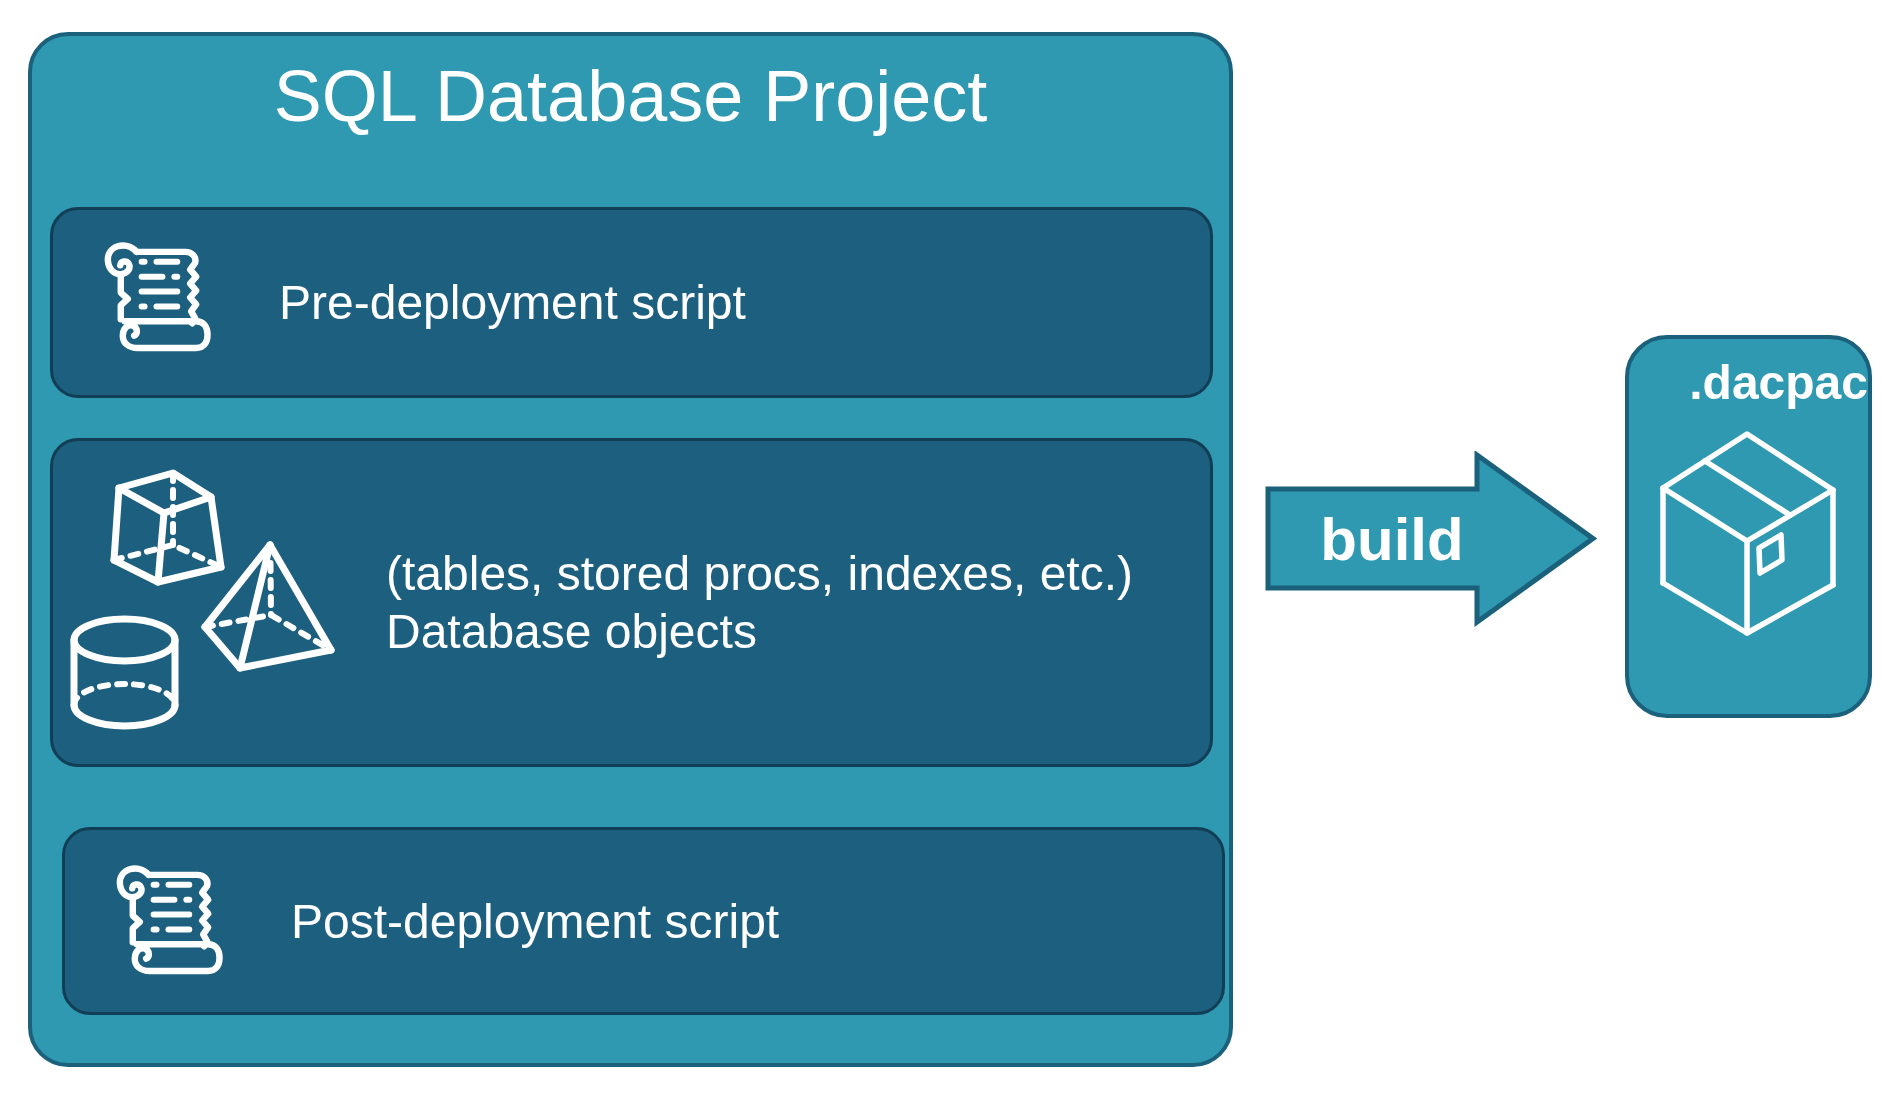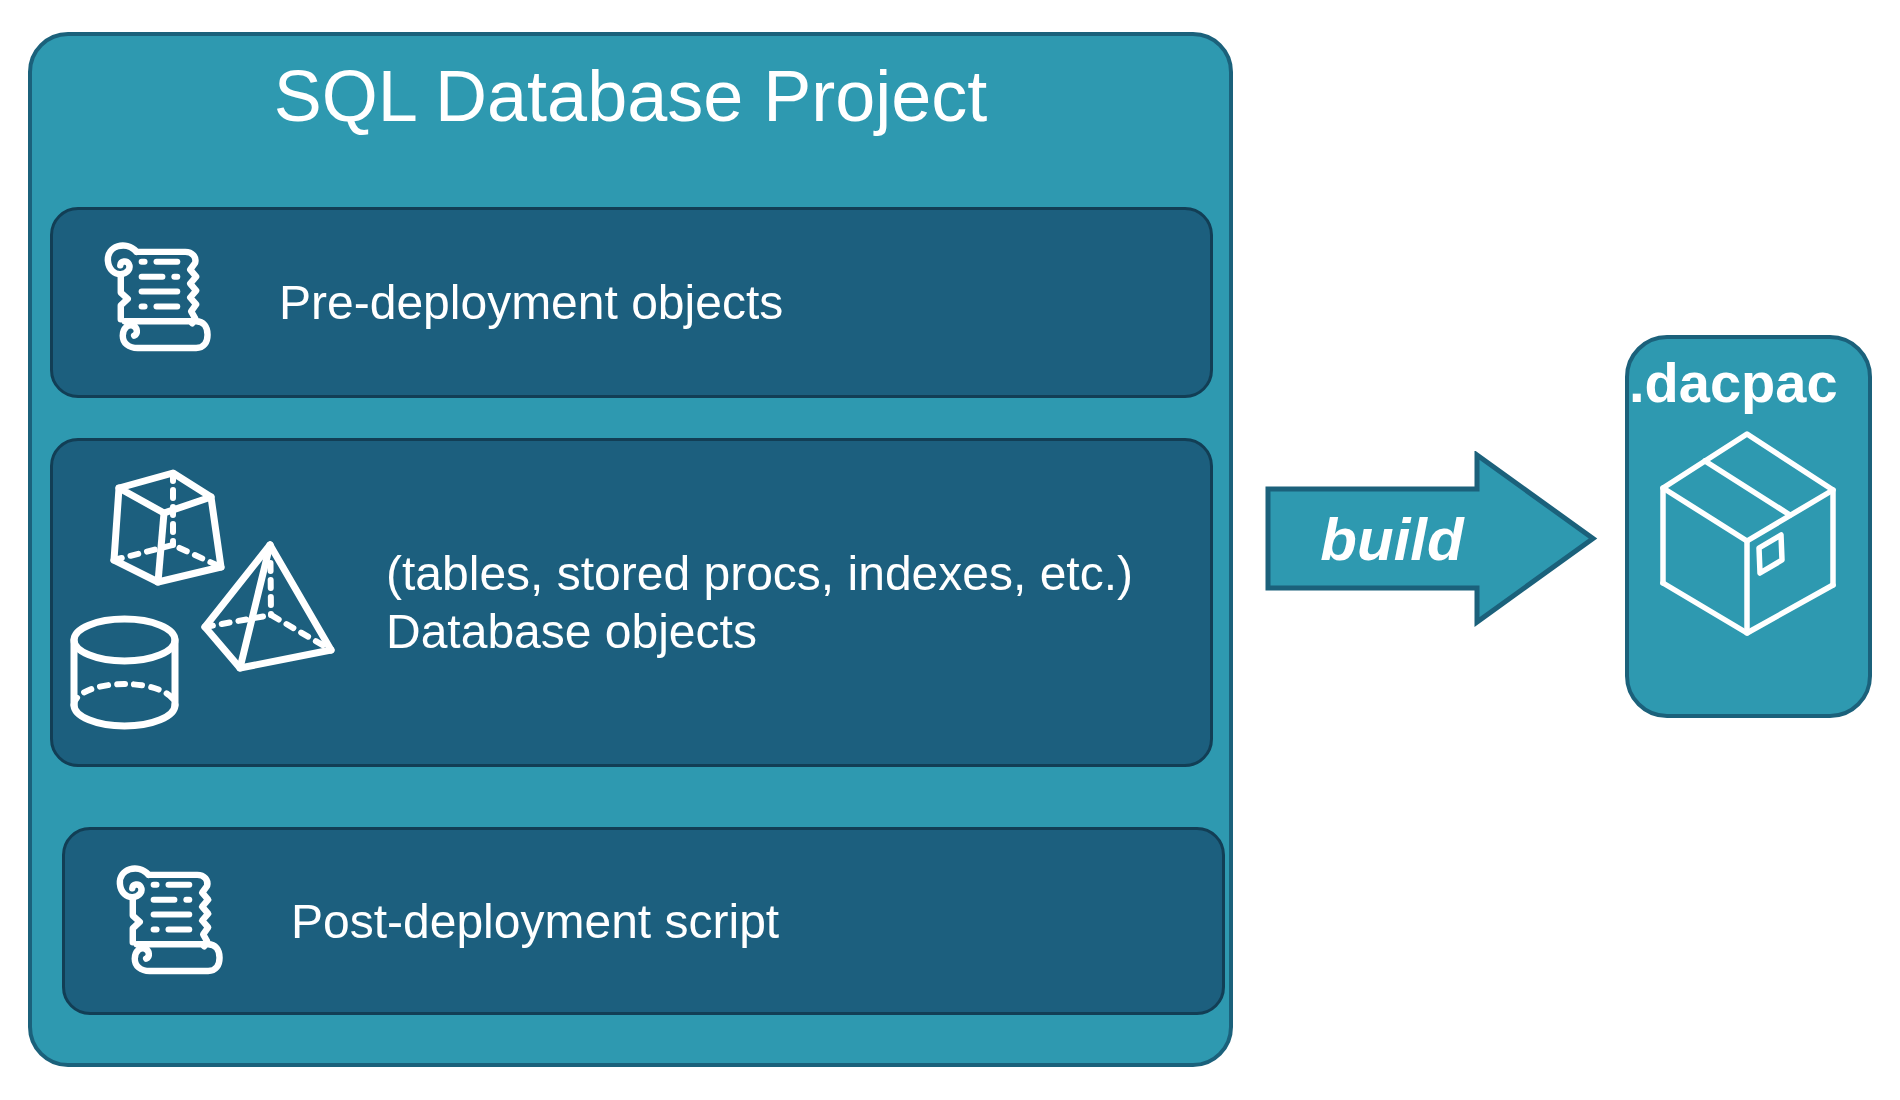--- a/index.html
+++ b/index.html
@@ -73,21 +73,21 @@
     font-size: 48px;
     line-height: 58px;
     white-space: nowrap;
   }
   .obj-text span { display: block; }
 
   
   .build-arrow {
     position: absolute;
     left: 1264px; top: 451px;
-    width: 334px; height: 176px; font-style: italic;
+    width: 334px; height: 176px;
   }
   .build-arrow svg { position: absolute; left: 0; top: 0; }
   .build-label {
     position: absolute;
     left: 18px; top: 0; width: 220px; height: 100%;
     display: flex; align-items: center; justify-content: center;
     color: #ffffff;
     font-size: 60px;
     font-weight: 700;
   }
@@ -97,23 +97,23 @@
     position: absolute;
     left: 1625px; top: 335px;
     width: 247px; height: 383px;
     box-sizing: border-box;
     background: #2E99B0;
     border: 4px solid #1B617B;
     border-radius: 42px;
   }
   .dacpac-label {
     margin-top: 14px;
-    text-align: left;
-    color: #ffffff;
-    font-size: 56px;
+    text-align: right;
+    color: #ffffff;
+    font-size: 48px;
     font-weight: 700;
     line-height: 60px;
   }
   .package-svg { position: absolute; left: 29px; top: 88px; width: 181px; height: 213px; }
 
   svg .stroke { fill: none; stroke: #ffffff; stroke-linecap: round; stroke-linejoin: round; }
 </style>
 </head>
 <body>
 
@@ -134,21 +134,21 @@
         <g fill="#ffffff">
           <rect x="44" y="22" width="9" height="6" rx="3"></rect>
             <rect x="59" y="22" width="27" height="6" rx="3"></rect>
           <rect x="44" y="37" width="27" height="6" rx="3"></rect>
             <rect x="77" y="37" width="9" height="6" rx="3"></rect>
           <rect x="44" y="52" width="42" height="6" rx="3"></rect>
           <rect x="44" y="67" width="9" height="6" rx="3"></rect>
             <rect x="59" y="67" width="27" height="6" rx="3"></rect>
         </g>
       </svg>
-      <span class="panel-label">Pre-deployment objects</span>
+      <span class="panel-label">Pre-deployment script</span>
     </div>
 
     <div class="panel panel-objects">
       <svg class="cube-svg" viewBox="0 0 120 122" aria-hidden="true">
         <g class="stroke" stroke-width="7">
           <polygon points="65,6 103,30 56,46 11,21"></polygon>
           <path d="M11 21 L6 93"></path>
           <path d="M103 30 L113 100"></path>
           <path d="M56 46 L50 115"></path>
           <path d="M6 93 L50 115 L113 100"></path>

